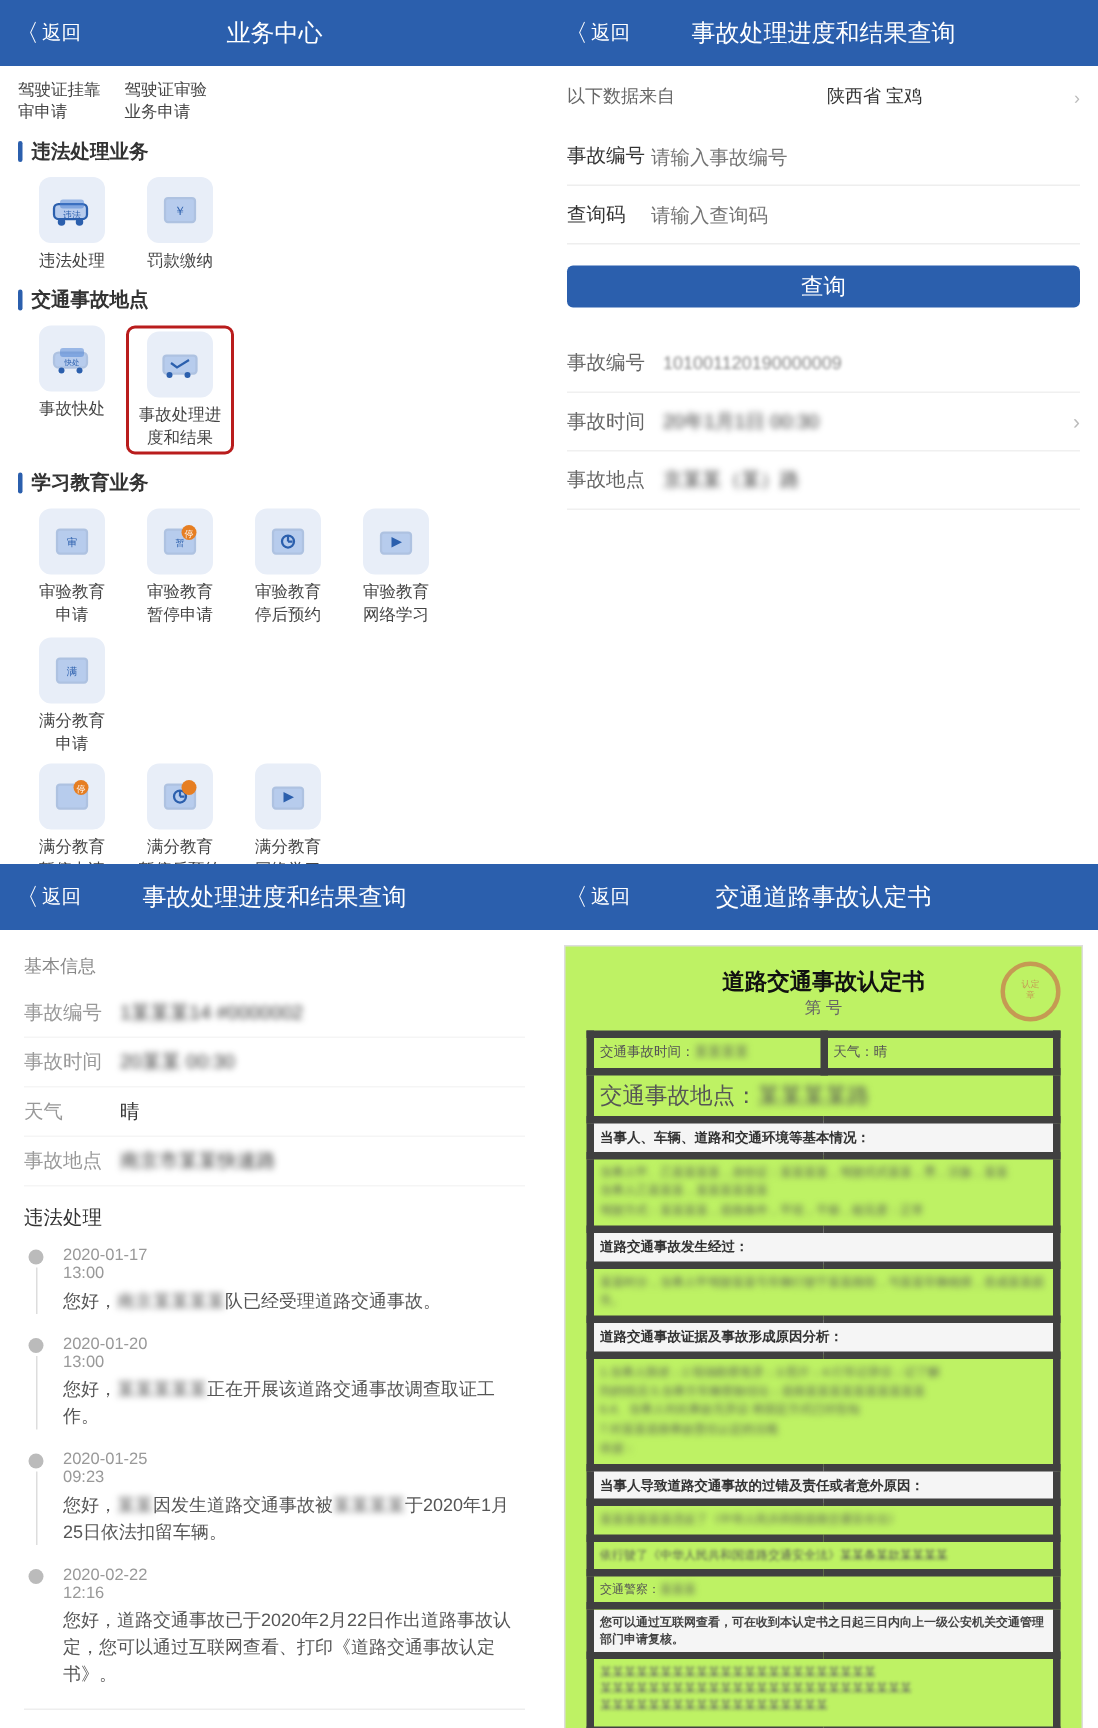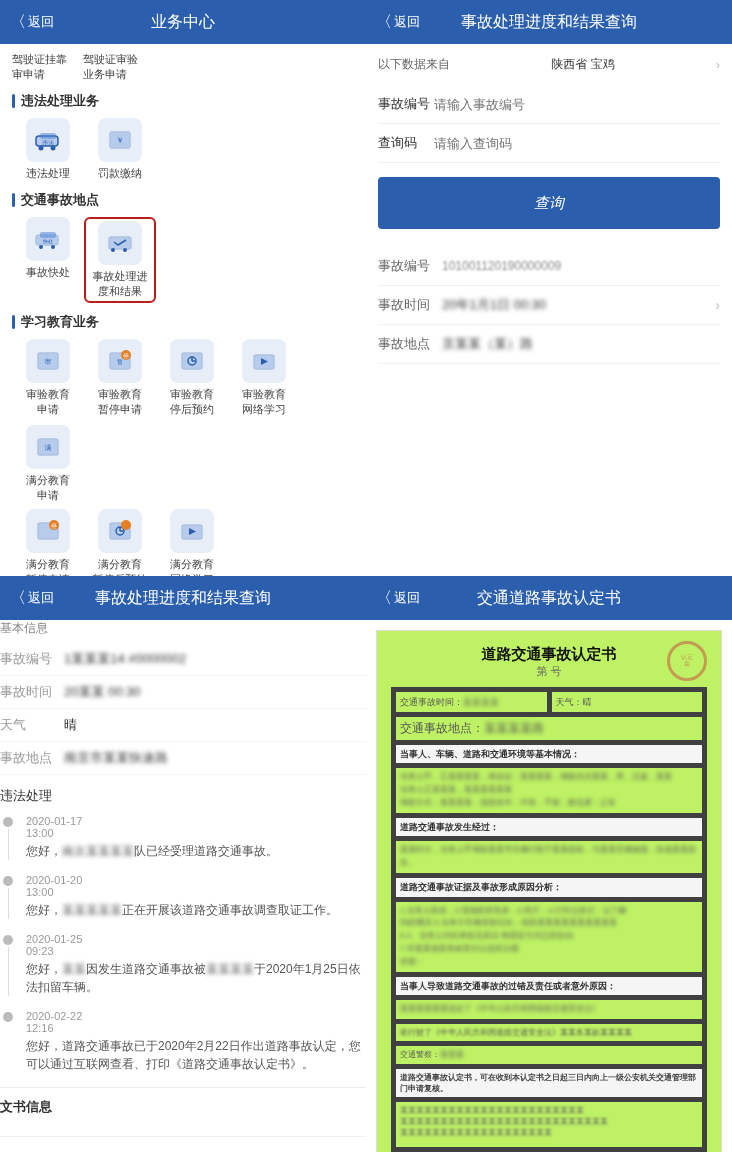--- a/index.html
+++ b/index.html
@@ -47,30 +47,30 @@
     .top-items { display: flex; gap: 16px; margin: 8px 0 4px; }
     .top-item { font-size: 11px; color: #444; }
 
     
     .p2-content { padding: 12px; }
     .data-source-bar { display: flex; justify-content: space-between; align-items: center; font-size: 12px; color: #666; margin-bottom: 12px; }
     .data-source-bar .region { color: #333; font-weight: 500; }
     .form-row { display: flex; align-items: center; border-bottom: 1px solid #eee; padding: 10px 0; }
     .form-label { font-size: 13px; color: #333; width: 56px; flex-shrink: 0; font-weight: 500; }
     .form-input { flex: 1; font-size: 13px; color: #bbb; border: none; outline: none; background: transparent; }
-    .query-btn { width: 100%; background: #2b5fad; color: #fff; border: none; border-radius: 4px; height: 52px; font-size: 15px; margin: 14px 0; cursor: pointer; font-style: italic; }
+    .query-btn { width: 100%; background: #2b5fad; color: #fff; border: none; border-radius: 4px; height: 28px; font-size: 15px; margin: 14px 0; cursor: pointer; }
 
     .result-card { margin-top: 4px; }
     .result-row { display: flex; align-items: center; border-bottom: 1px solid #f0f0f0; padding: 10px 0; }
     .result-label { font-size: 13px; color: #666; width: 64px; flex-shrink: 0; }
     .result-value { font-size: 13px; color: #333; flex: 1; }
     .result-arrow { color: #bbb; font-size: 14px; }
 
     
-    .p3-content { padding: 0; overflow-y: auto; height: calc(576px - 44px); }
+    .p3-content { padding: 16px; overflow-y: auto; height: calc(576px - 44px); }
     .info-title { font-size: 12px; color: #888; margin-bottom: 6px; }
     .info-row { display: flex; padding: 7px 0; border-bottom: 1px solid #f5f5f5; }
     .info-label { font-size: 13px; color: #999; width: 64px; flex-shrink: 0; }
     .info-value { font-size: 13px; color: #333; flex: 1; }
     .progress-title { font-size: 13px; color: #333; font-weight: 500; margin-bottom: 10px; }
     .progress-item { display: flex; gap: 10px; margin-bottom: 14px; position: relative; }
     .progress-dot-col { display: flex; flex-direction: column; align-items: center; width: 16px; }
     .progress-dot { width: 10px; height: 10px; border-radius: 50%; background: #bbb; margin-top: 2px; flex-shrink: 0; }
     .progress-line { width: 1px; flex: 1; background: #ddd; margin-top: 2px; }
     .progress-content { flex: 1; }
@@ -396,21 +396,21 @@
           <div class="doc-sub-title">第  号</div>
         </div>
 
         <table class="doc-table">
           <tbody>
               <tr>
             <td style="width:50%;"><span style="font-size:9px; color:#555;">交通事故时间：<span style="filter:blur(2px);">某某某某</span></span></td>
             <td><span style="font-size:9px; color:#555;">天气：晴</span></td>
           </tr>
           <tr>
-            <td colspan="2"><span style="font-size:12px; color:#555;margin-top:44px;">交通事故地点：<span style="filter:blur(2px);">某某某某路</span></span></td>
+            <td colspan="2"><span style="font-size:15px; color:#555;margin-top:44px;">交通事故地点：<span style="filter:blur(2px);">某某某某路</span></span></td>
           </tr>
           <tr>
             <td colspan="2" class="doc-section-header" style="font-size:9px;">当事人、车辆、道路和交通环境等基本情况：</td>
           </tr>
           <tr>
             <td colspan="2" style="height:40px;">
               <div style="font-size:8px; color:#555; filter:blur(2px); line-height:1.6;">当事人甲、乙某某某某，身份证：某某某某，驾驶式式某某，男，汉族，某某<br>当事人乙某某某，某某某某某某</div>
               <div style="font-size:8px; color:#555; filter:blur(2px); line-height:1.6;">驾驶方式：某某某某，道路条件，平坦，干燥，能见度：正常</div>
             </td>
           </tr>
@@ -443,21 +443,21 @@
               依行驶了《中华人民共和国道路交通安全法》某某条某款某某某某
             </td>
           </tr>
           <tr>
             <td colspan="2" style="height:20px; font-size:8px; color:#555;">
               交通警察：<span style="filter:blur(2px);">某某某</span>
             </td>
           </tr>
           <tr>
             <td colspan="2" class="doc-section-header" style="font-size:8px; color:#444; filter:blur(0.5px);">
-              道路交通事故认定书，可在收到本认定书之日起三日内向上一级公安机关交通管理部门申请复核。
+              您可以通过互联网查看，可在收到本认定书之日起三日内向上一级公安机关交通管理部门申请复核。
             </td>
           </tr>
           <tr>
             <td colspan="2" style="height:50px; font-size:8px; color:#666; filter:blur(1px);">
               某某某某某某某某某某某某某某某某某某某某某某某<br>某某某某某某某某某某某某某某某某某某某某某某某某某某<br>某某某某某某某某某某某某某某某某某某某
             </td>
           </tr>
         </tbody>
           </table>
       </div>

